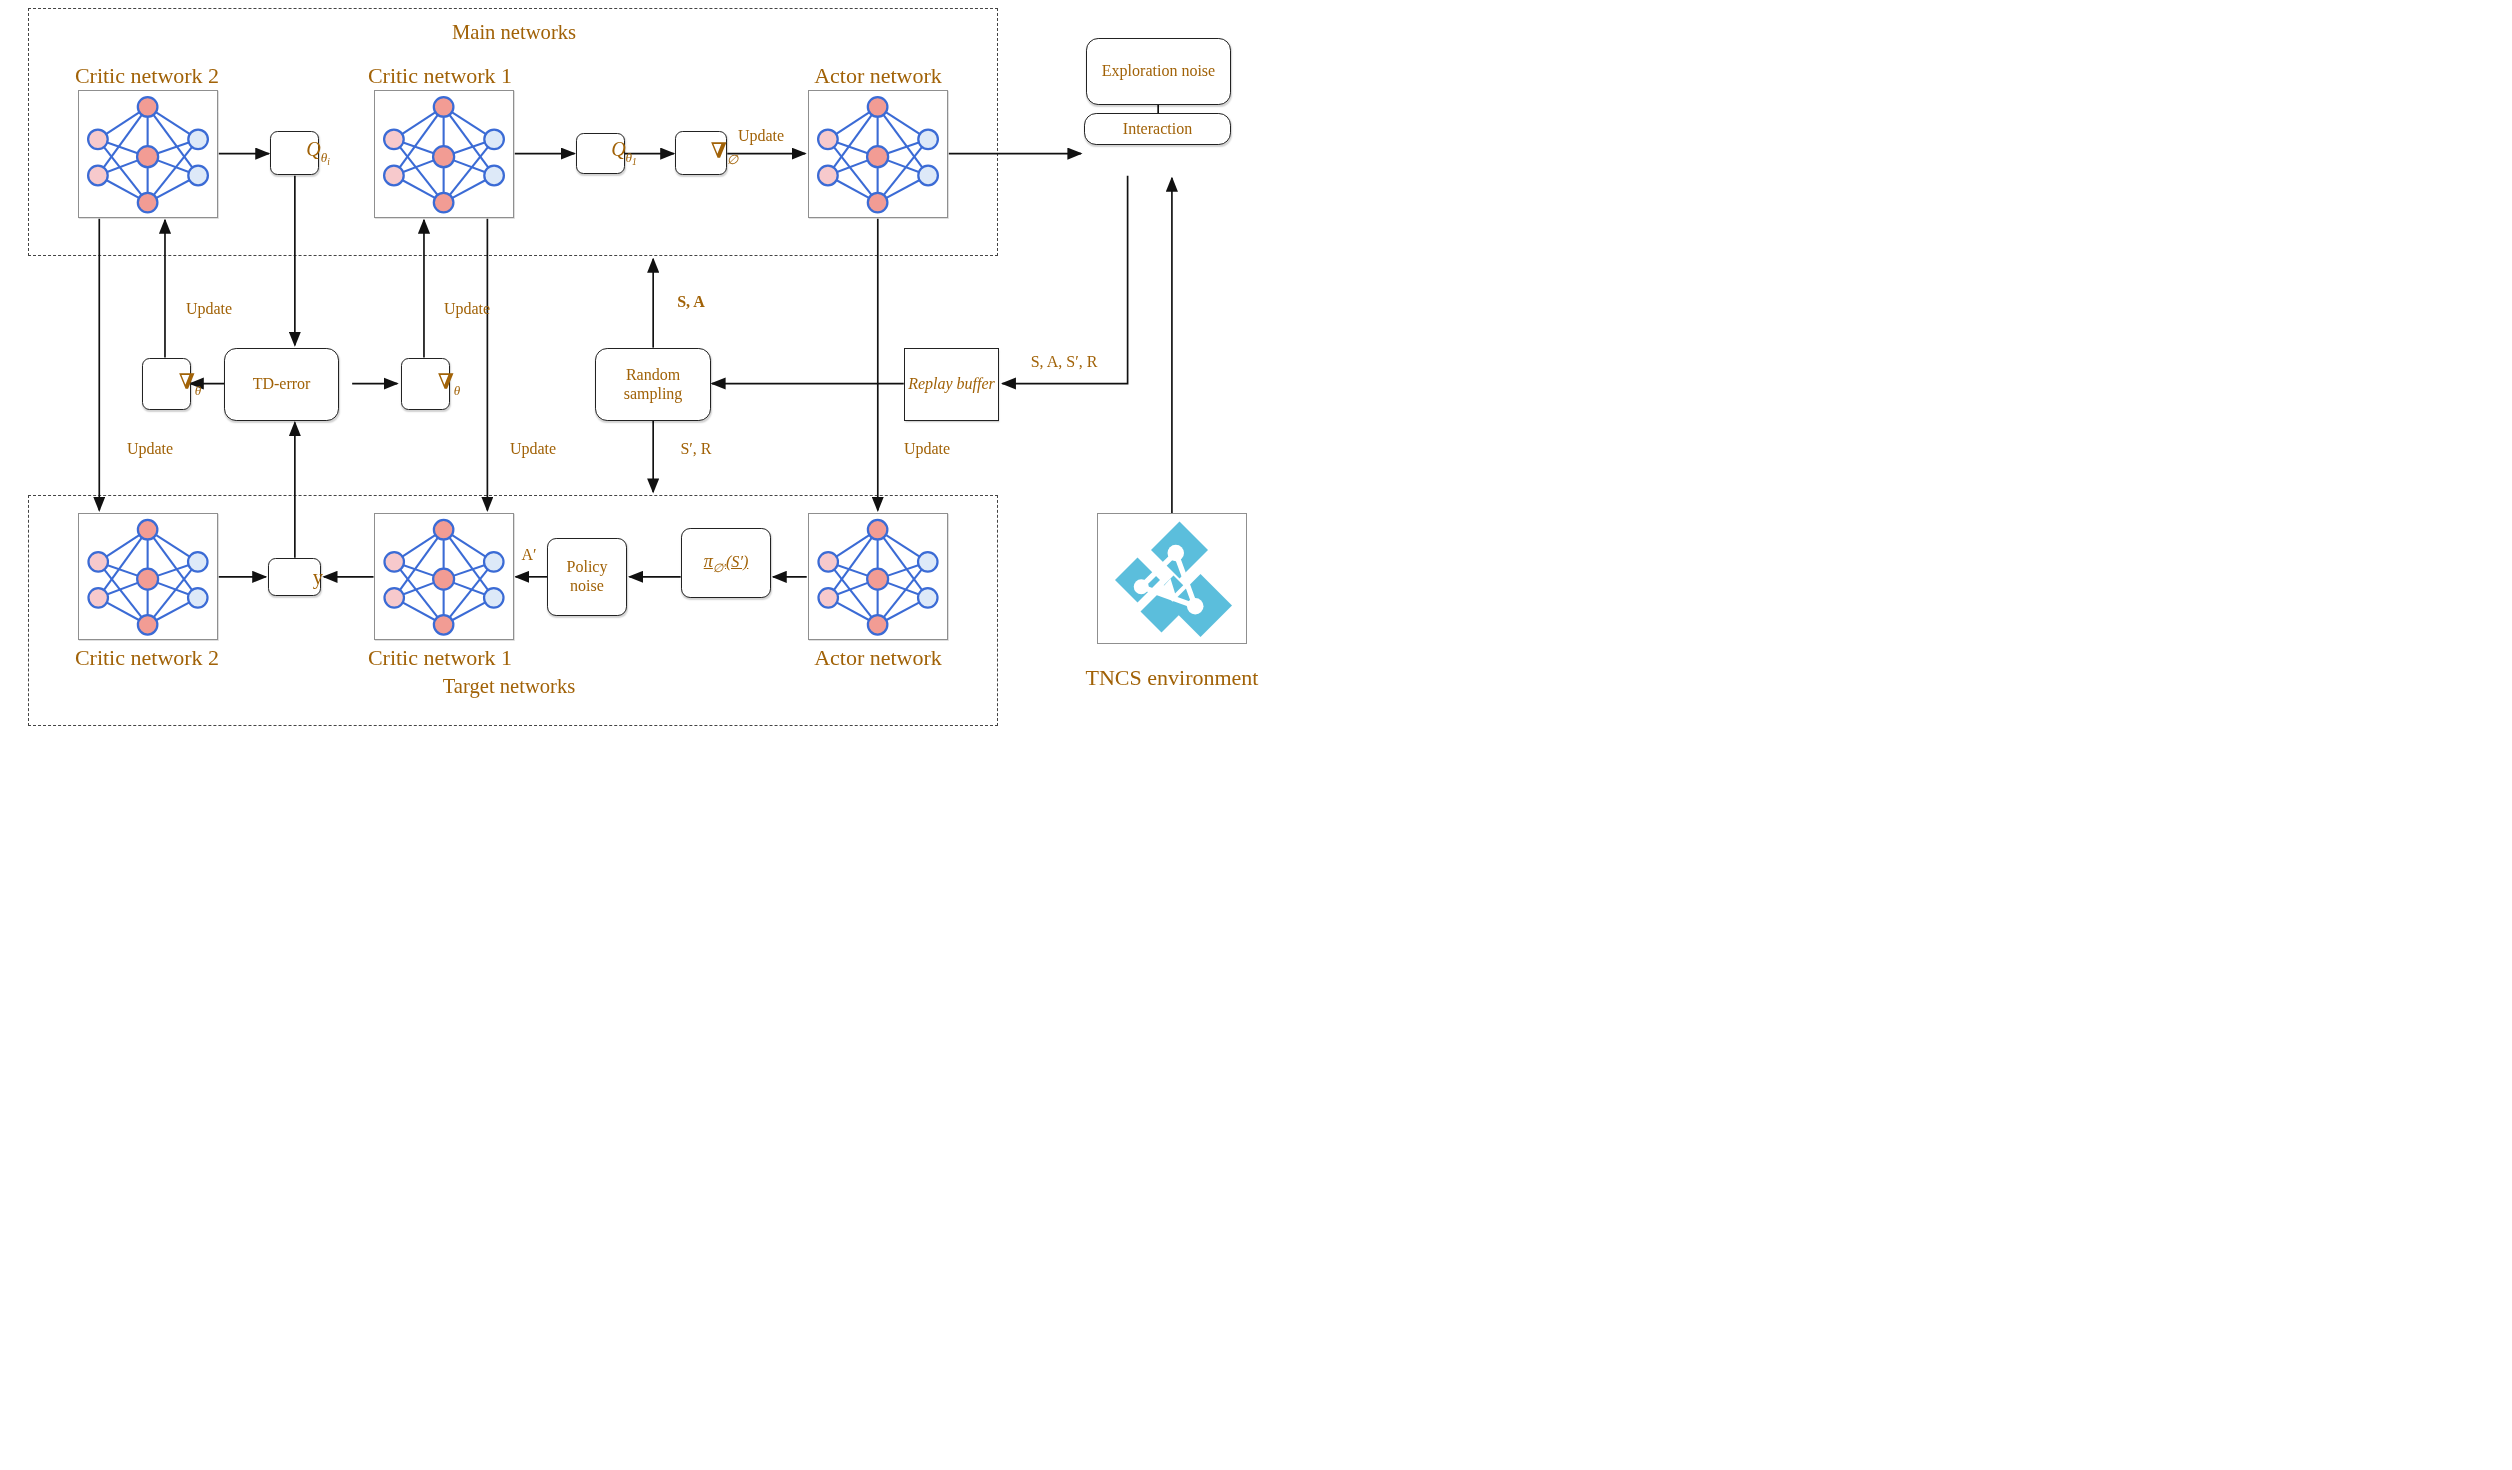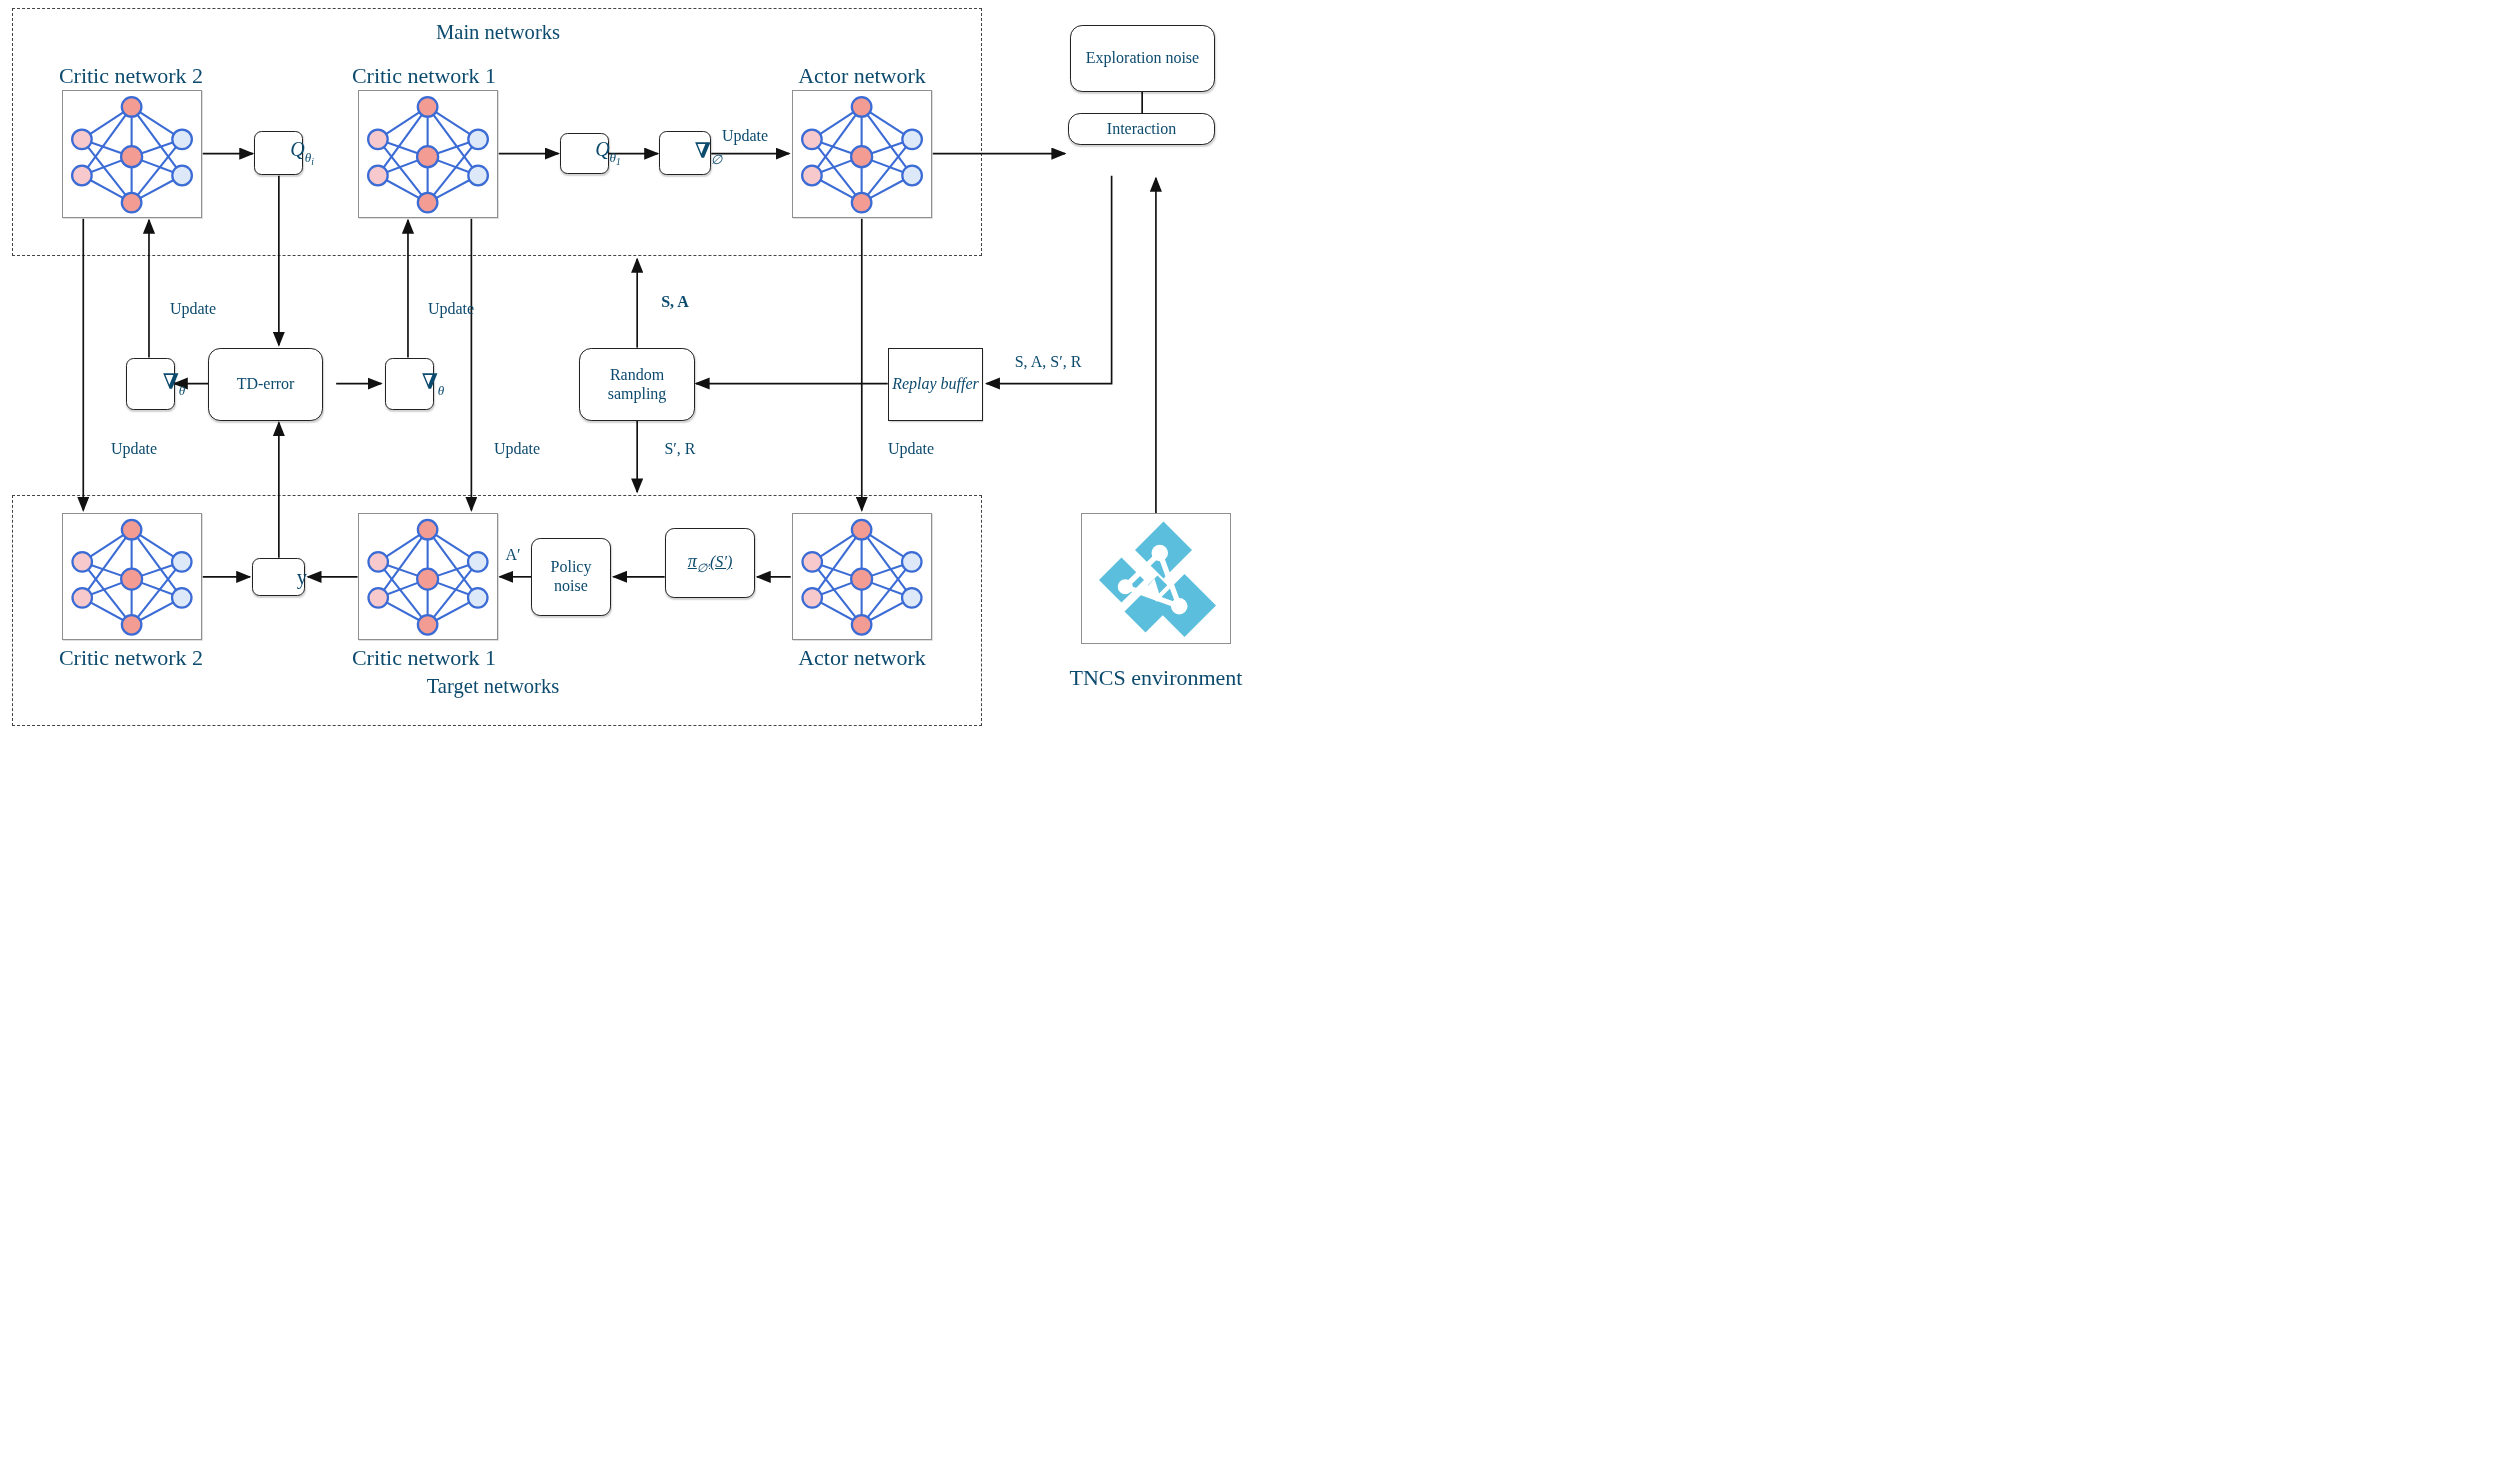--- a/index.html
+++ b/index.html
@@ -1,19 +1,20 @@
 <!DOCTYPE html>
 <html style="--edge-blue: #3B6BD5; --node-center: #F29C94; --node-left: #F7C9CC; --node-right: #DDE9F8; --env-cyan: #5BBEDC;font-size:12.2px"><head>
 <meta charset="utf-8">
 <style>
   html,body{margin:0;padding:0;background:#fff;}
   #canvas{
     position:relative; width:1256px; height:735px; background:#fff;
-    font-family:"Liberation Serif","DejaVu Serif",serif; color:#0c4a6e;
+    font-family:"Liberation Serif","DejaVu Serif",serif; color:#a16207;
     overflow:hidden;
+    margin-left:16px;
   }
   .abs{position:absolute;}
   .dashed-box{border:1.5px dashed #444; background:transparent; box-sizing:border-box;}
   .sec-title{font-size:20.6px; white-space:nowrap; transform:translateX(-50%);}
   .net-box{
     border:1.1px solid #8f8f8f; background:#fff; box-sizing:border-box;
     box-shadow:0.8px 0.8px 0 #d6d6d6;
   }
   .net-box svg{width:100%; height:100%; display:block;}
   .rbox{
@@ -157,21 +158,21 @@
   <div class="abs rbox r10 math" style="left:254px; top:131px; width:49px; height:44px;">
     <span><span class="mbase">Q</span><span class="msub"><span>θ</span><span class="msubsub">i</span></span></span>
   </div>
   <div class="abs rbox r10 math" style="left:560px; top:133px; width:49px; height:41px;">
     <span><span class="mbase">Q</span><span class="msub"><span>θ</span><span class="msubsub">1</span></span></span>
   </div>
   <div class="abs rbox r10 math" style="left:659px; top:131px; width:52px; height:44px;">
     <span><span class="nabla">∇</span><span class="msub">∅</span></span>
   </div>
 
-  <div class="abs rbox r16" style="left:1070px; top:25px; width:145px; height:67px;">
+  <div class="abs rbox r16" style="left:1070px; top:38px; width:145px; height:67px;">
     <span>Exploration noise</span>
   </div>
   <div class="abs rbox r16" style="left:1068px; top:113px; width:147px; height:32px;">
     <span>Interaction</span>
   </div>
 
   <div class="abs rbox r10 math" style="left:126px; top:358px; width:46px; height:52px;">
     <span><span class="nabla">∇</span><span class="msub">θ</span></span>
   </div>
   <div class="abs rbox r16" style="left:208px; top:348px; width:115px; height:73px;">

